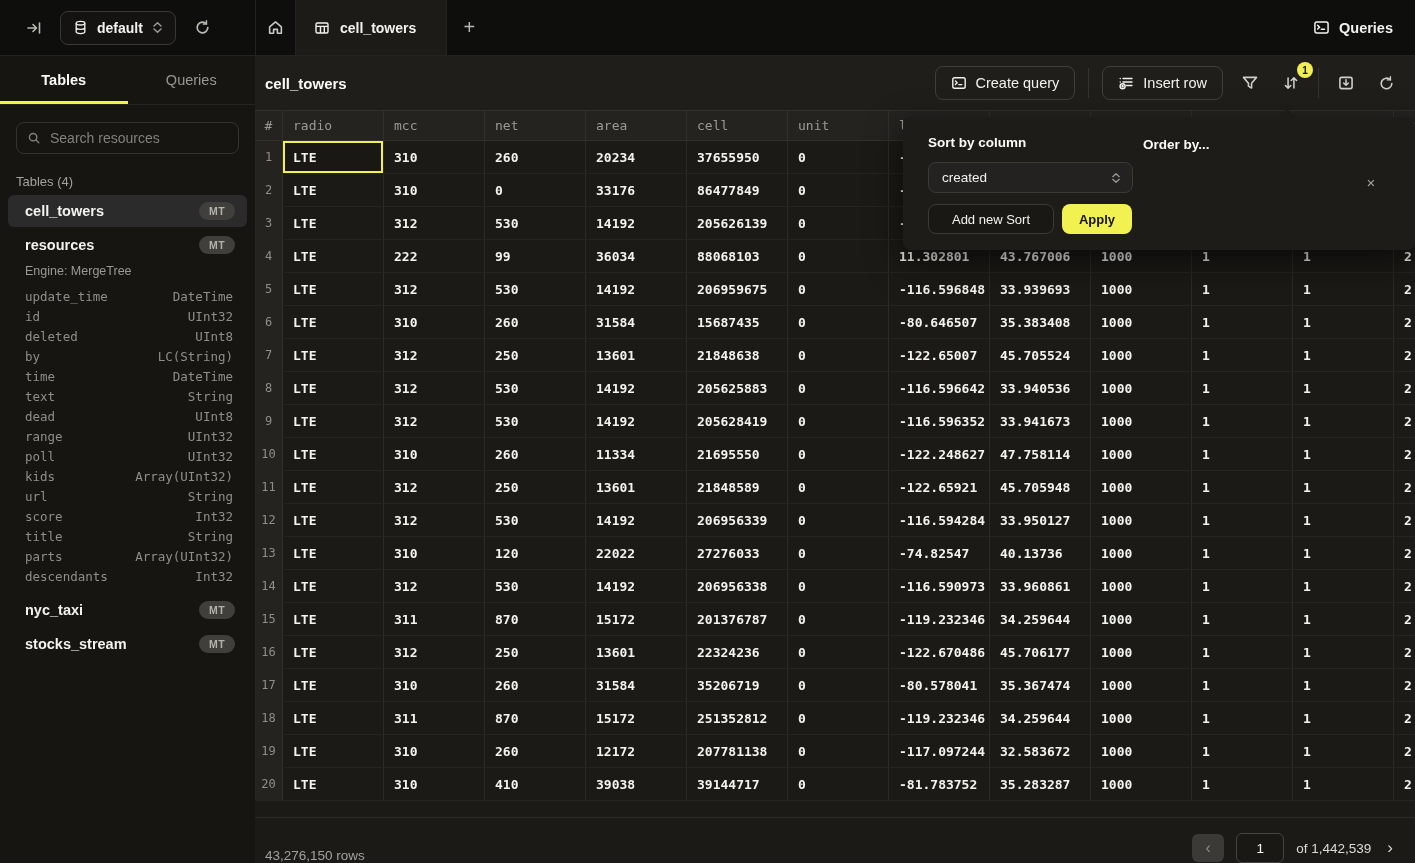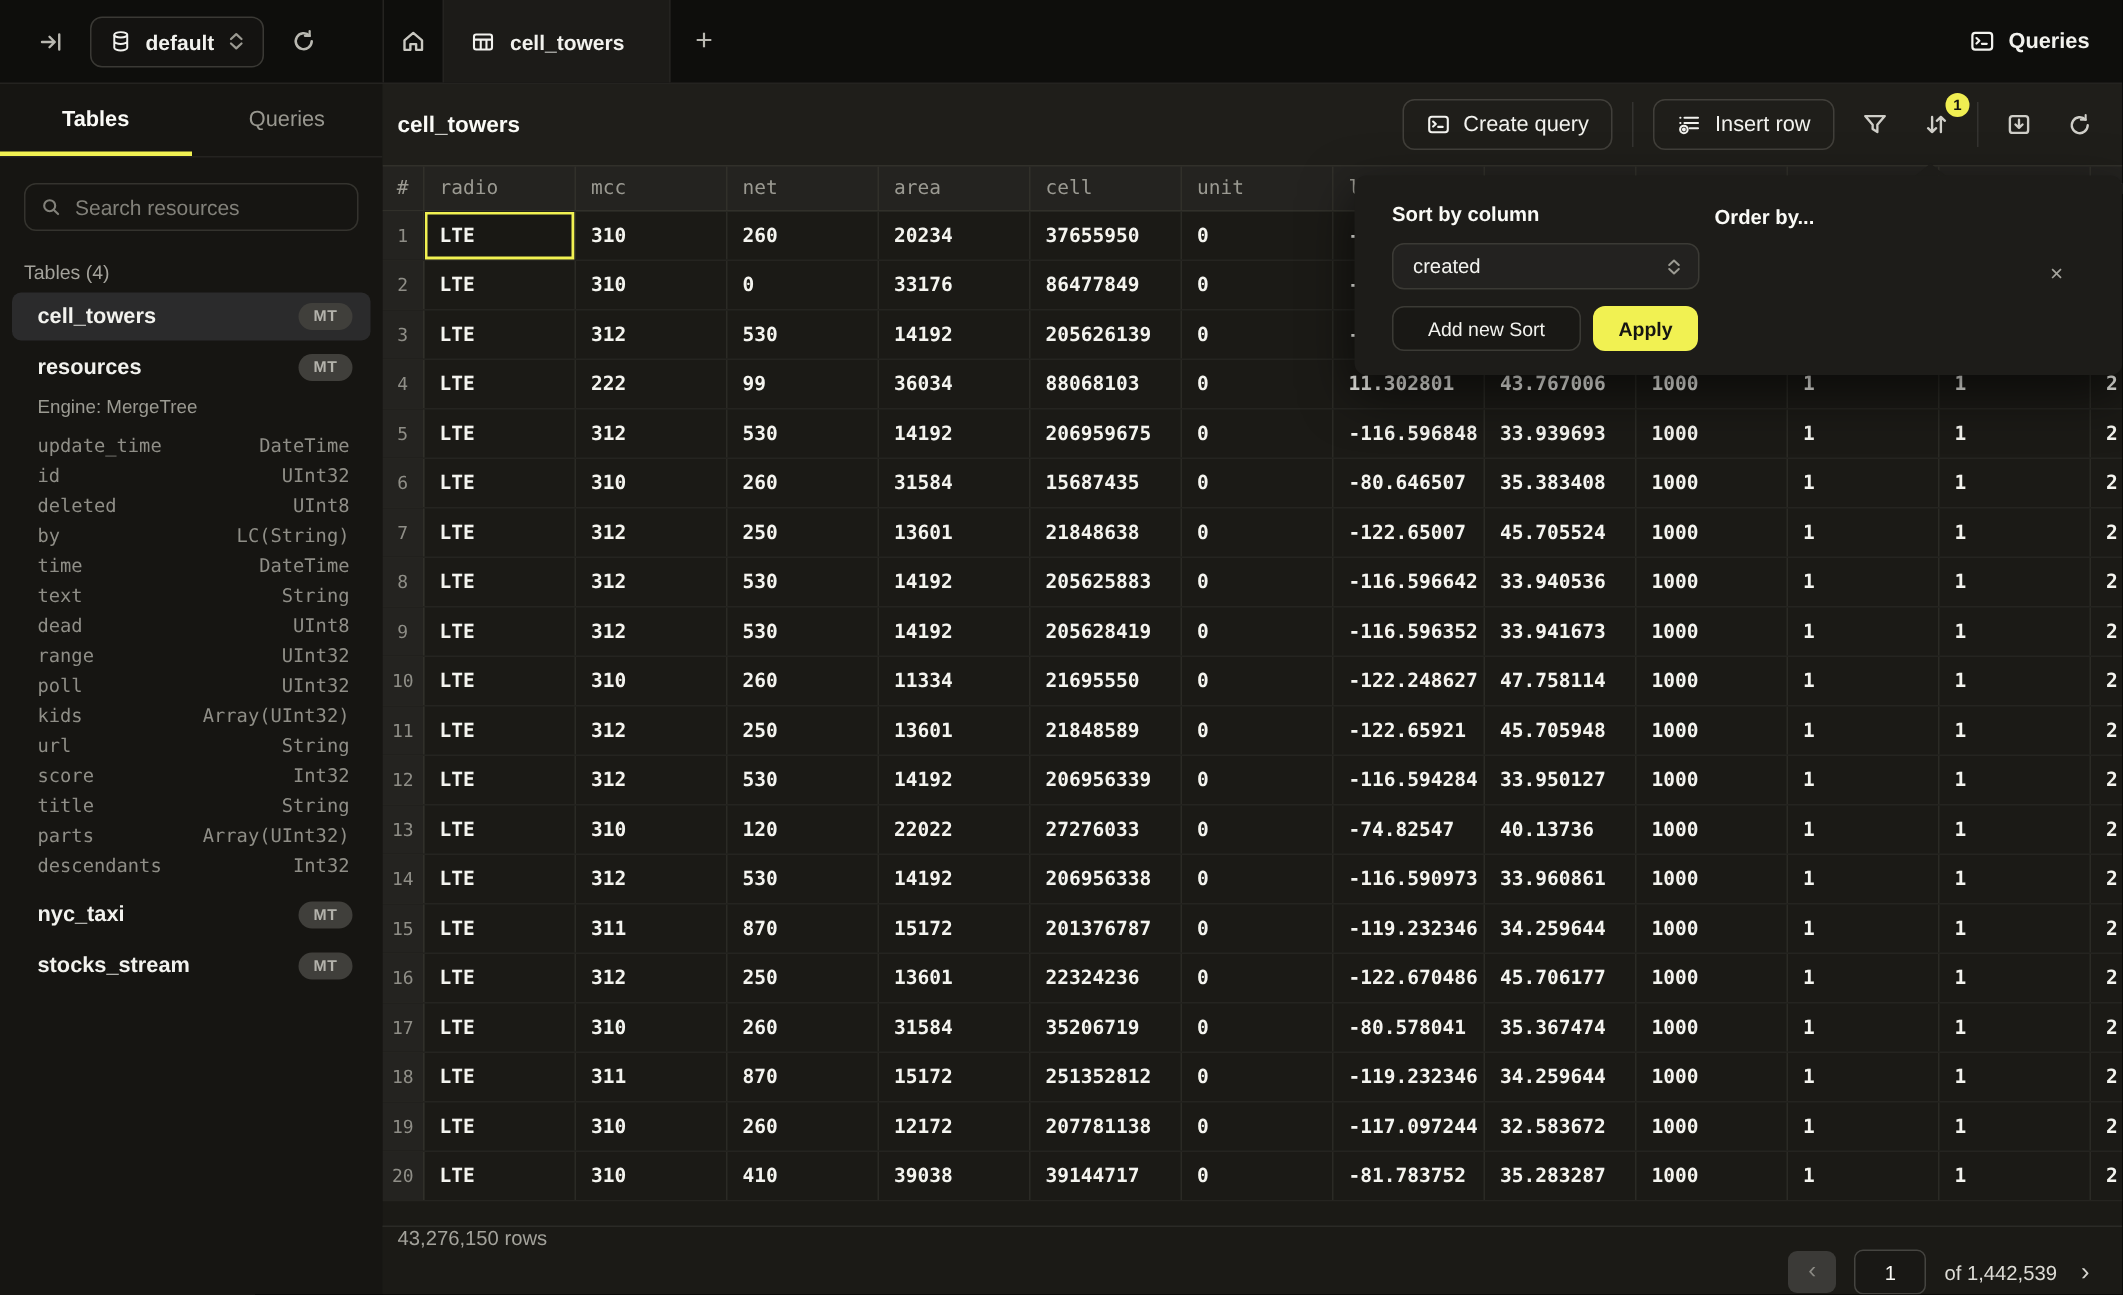--- a/index.html
+++ b/index.html
@@ -106,21 +106,21 @@
                  border:none; color:#a5a49d; font-size:15px; cursor:pointer; }
   .popup-btn { position:absolute; height:30px; border-radius:8px; font-size:13px;
                font-weight:500; cursor:pointer; }
   .add-sort-btn { left:25px; top:87px; width:126px; background:#191815; border:1px solid #3b3a35;
                   color:#f2f2ee; }
   .apply-btn { left:159px; top:87px; width:70px; background:#f1f152; border:none; color:#161512;
                font-weight:600; }
 
   
   .footer { position:absolute; left:0; right:0; bottom:0; height:46px; background:#1b1a16;
-            border-top:1px solid #2b2a26; display:flex; align-items:flex-start; padding:0 18px 0 10px;flex-direction:column; }
+            border-top:1px solid #2b2a26; display:flex; align-items:flex-end; padding:0 18px 0 10px; }
   .rows-count { color:#a3a29b; font-size:13.5px; }
   .pager { margin-left:auto; display:flex; align-items:center; gap:12px; }
   .pager-prev { width:32px; height:28px; background:#3b3a37; border:none; border-radius:6px;
                 color:#8b8a84; font-size:16px; cursor:pointer; }
   .page-input { width:48px; height:30px; background:#191815; border:1px solid #454440;
                 border-radius:6px; color:#fafaf6; font-size:13.5px; text-align:center;
                 font-family:"Liberation Sans", sans-serif; }
   .page-of { color:#dddcd6; font-size:13.5px; }
   .pager-next { background:none; border:none; color:#d6d5cf; font-size:17px; cursor:pointer;
                 padding:0 4px; }

